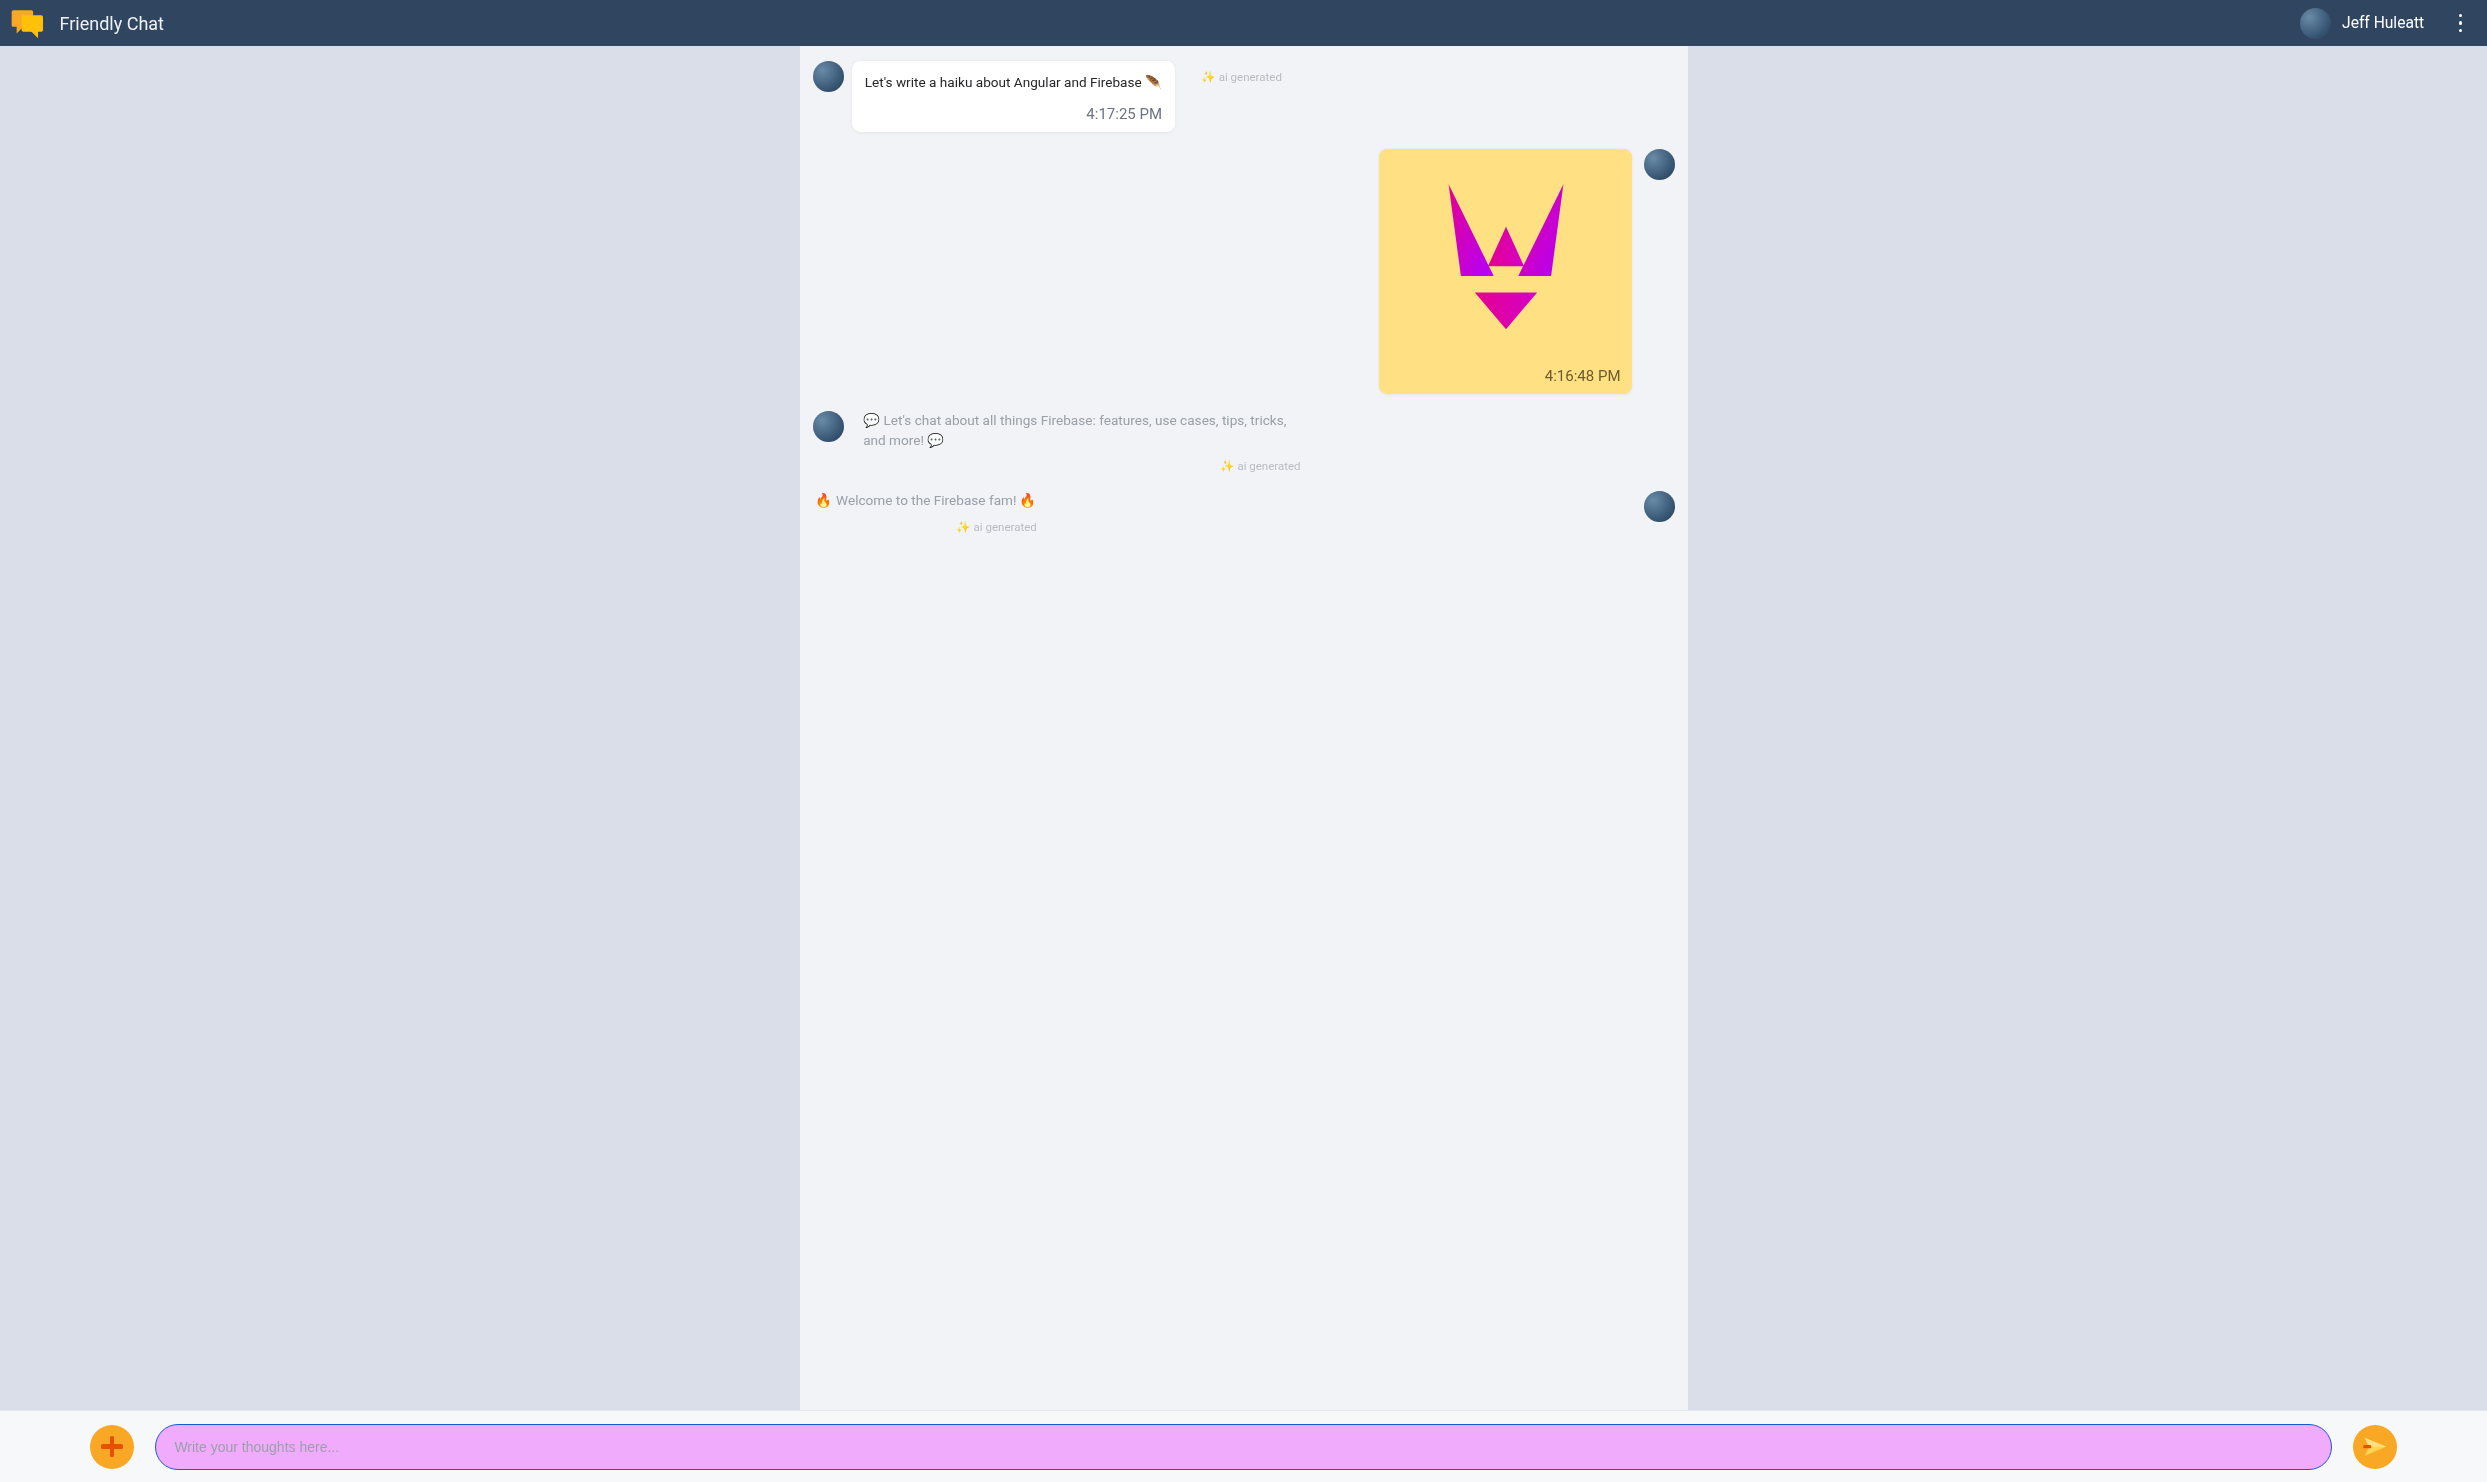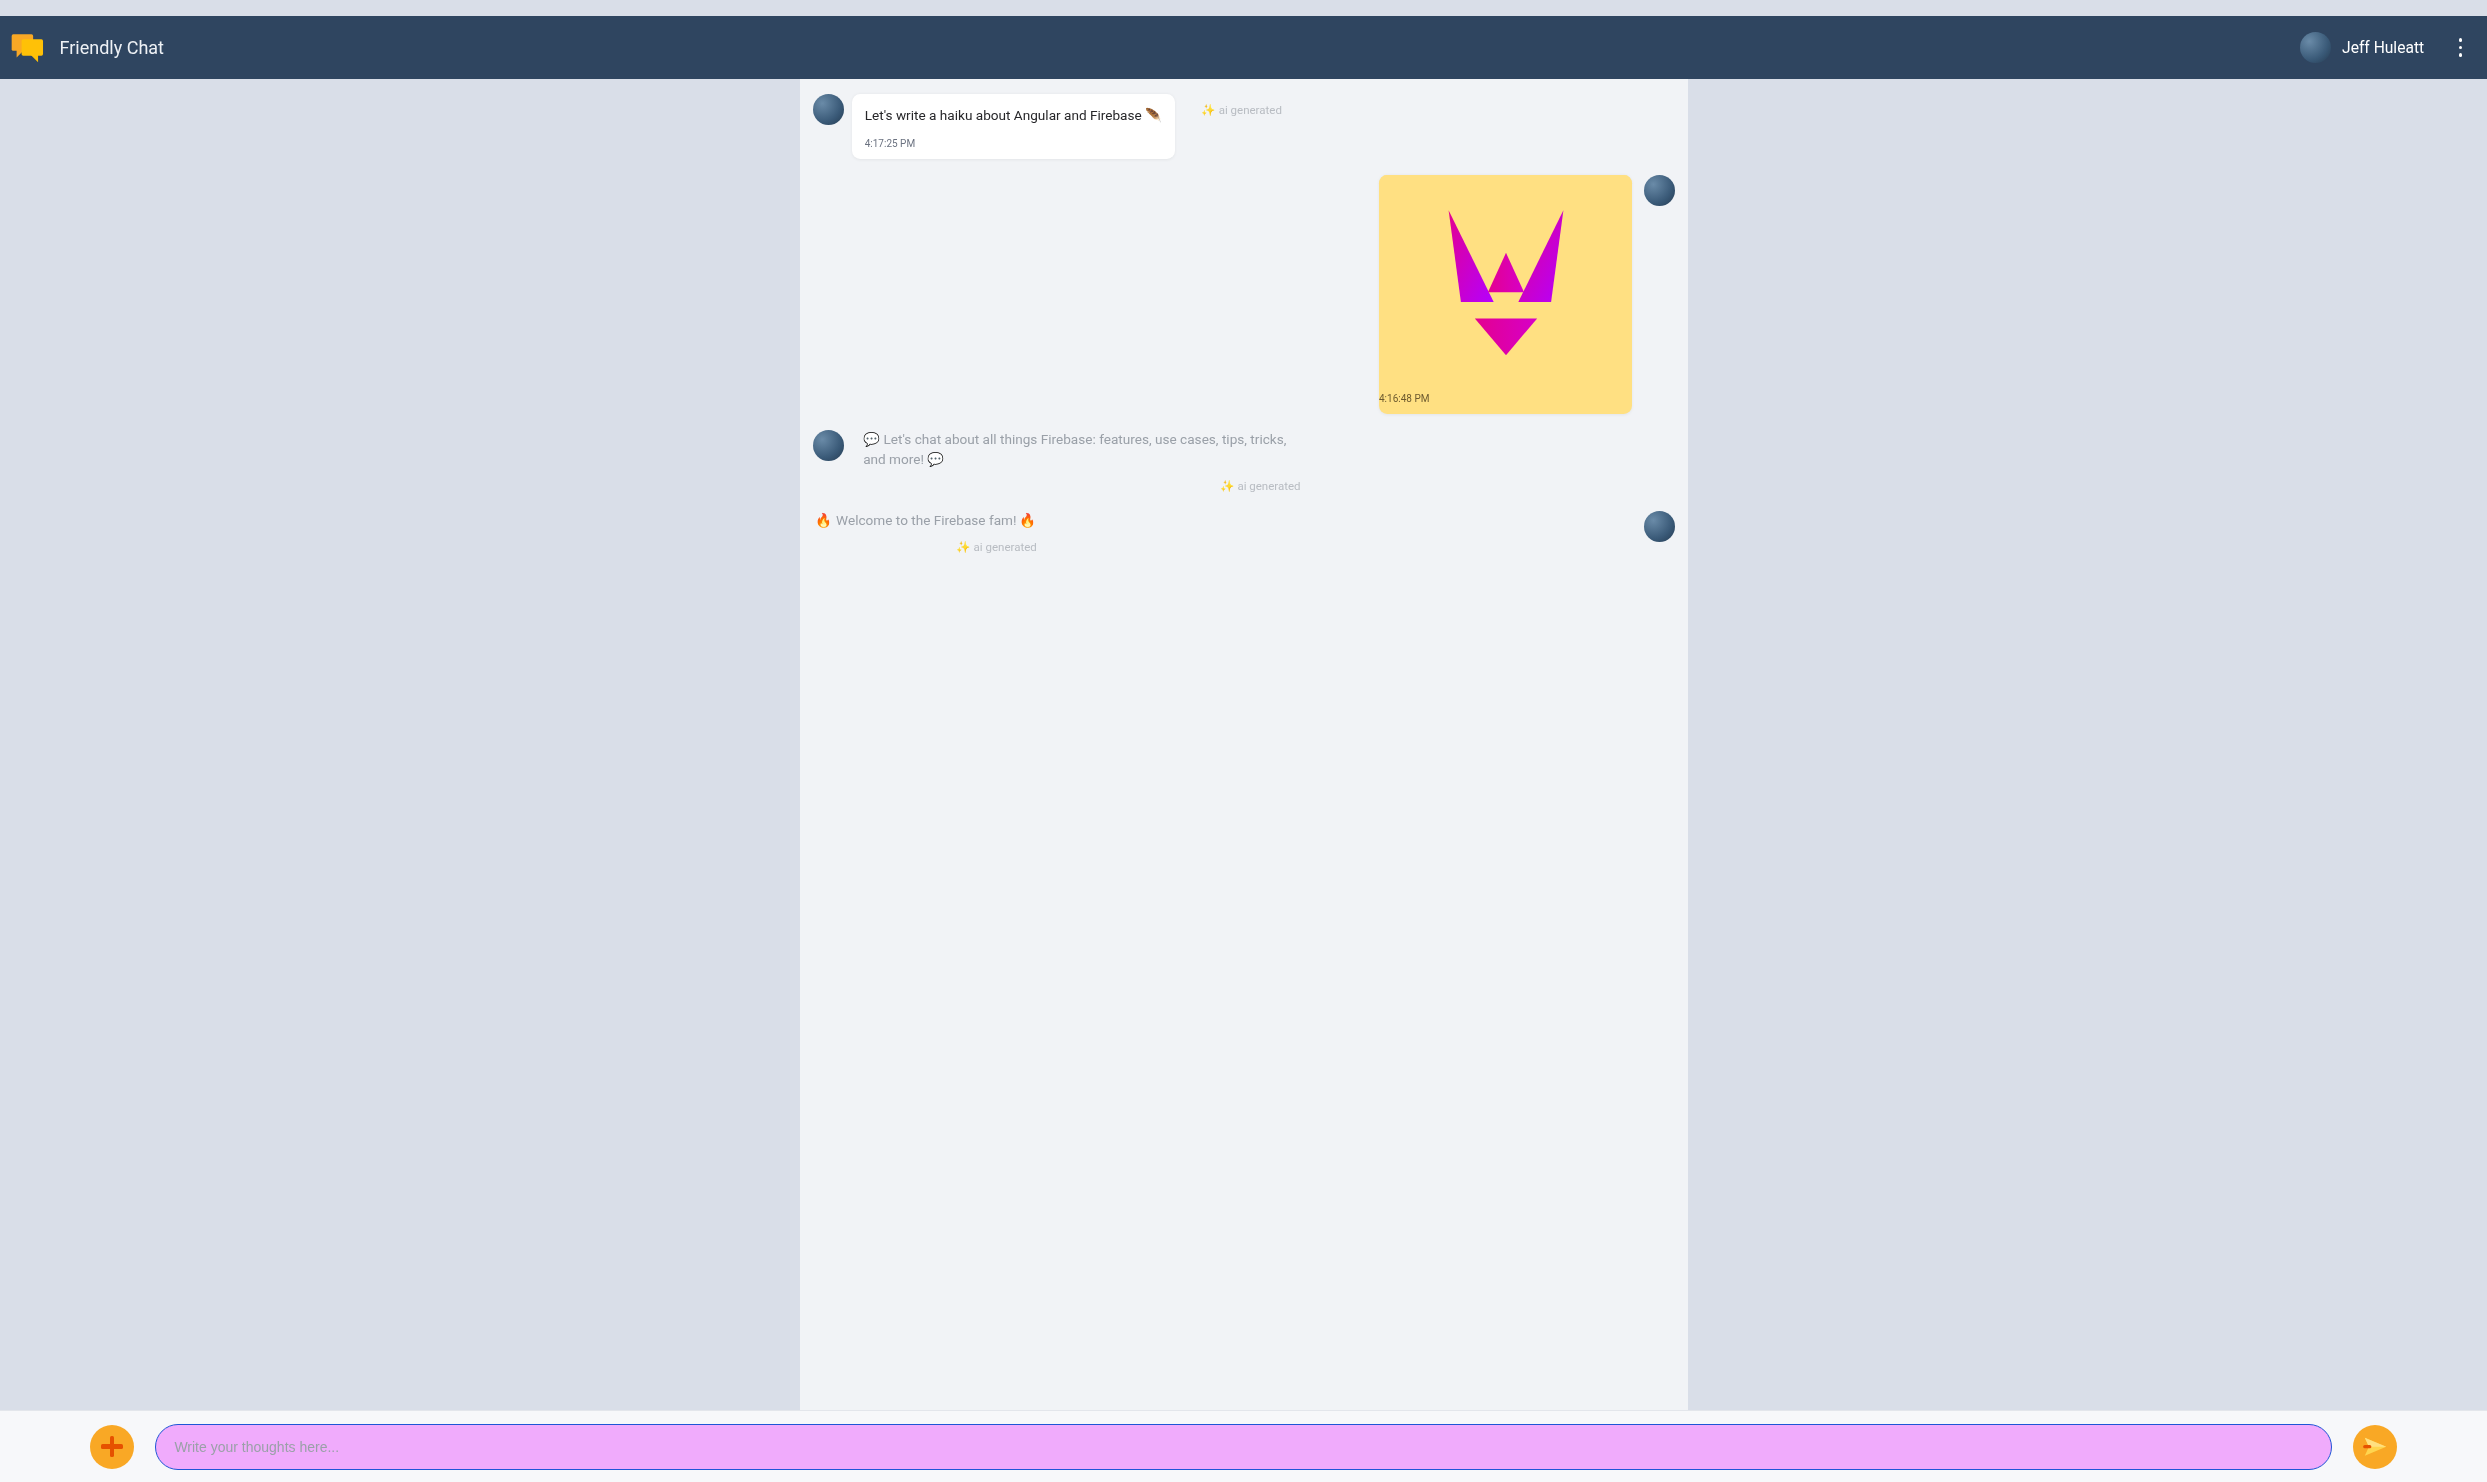--- a/index.html
+++ b/index.html
@@ -8,26 +8,25 @@
     font-family: -apple-system, BlinkMacSystemFont, "Segoe UI", Roboto, Helvetica, Arial, sans-serif;
     background: #d9dee8;
     display: flex;
     flex-direction: column;
     overflow: hidden;
   }
 
   
   .header {
     background: #2f4560;
-    height: 63px;
+    height: 46px;
     display: flex;
     padding: 0 16.4px 0 10px;
     color: #fff;
     flex-shrink: 0;
-    margin-top: 16px;
   }
   .logo-wrap {
     display: flex;
     align-items: center;
     gap: 11.5px;
   }
   .logo-icon { width: 38px; height: 33px; position: relative; }
   .app-title { font-size: 18px; font-weight: 400; color: #eef1f5; }
   .header-spacer { flex: 1; }
   .user-area { display: flex; align-items: center; gap: 11.5px; }
@@ -78,23 +77,23 @@
     padding: 11.5px 13px 8.2px 13px;
     max-width: 329px;
     box-shadow: 0 0.8px 3.3px rgba(0,0,0,0.06);
     font-size: 13.6px;
     color: #27272a;
     line-height: 1.35;
   }
   .bubble.white { background: #ffffff; }
   .bubble.yellow { background: #ffe082; }
   .timestamp {
-    font-size: 10px;
+    font-size: 15px;
     color: #6b7280;
-    text-align: left;
+    text-align: right;
     margin-top: 13px;
   }
   .bubble.yellow .timestamp { color: #6d5a2f; }
 
   
   .ai-block {
     max-width: 444px;
     padding: 0 3.3px;
     color: #9aa0a8;
     font-size: 13.6px;

